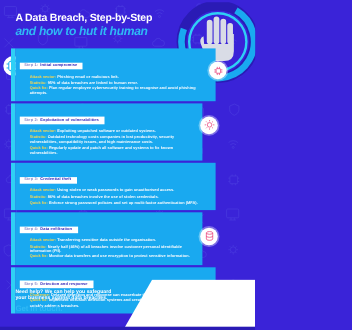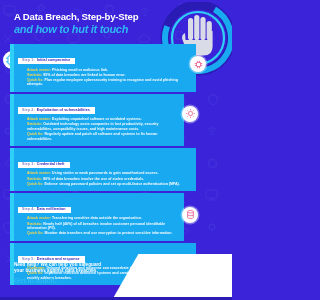--- a/index.html
+++ b/index.html
@@ -211,21 +211,21 @@
     <use href="#ic-monitor" x="37" y="250"></use>
     <use href="#ic-gearp" x="71" y="254"></use>
     <use href="#ic-shieldp" x="105" y="250"></use>
     <use href="#ic-wifip" x="139" y="254"></use>
     <use href="#ic-chipp" x="175" y="250"></use>
     <use href="#ic-lockp" x="207" y="254"></use>
   </svg>
 
   <div class="header">
     <div class="title">A Data Breach, Step-by-Step</div>
-    <div class="subtitle">and how to hut it touch</div>
+    <div class="subtitle">and how to hut it human</div>
 
     <svg class="emblem" viewBox="0 0 82 78">
       <circle cx="46" cy="36" r="33" fill="none" stroke="#2A1BB5" stroke-width="9"></circle>
       <circle cx="46" cy="36" r="33" fill="none" stroke="#19A9F0" stroke-width="6" stroke-dasharray="150 90" transform="rotate(-60 46 36)"></circle>
       <circle cx="46" cy="36" r="26" fill="none" stroke="#2FD0F5" stroke-width="2.2"></circle>
       <g fill="#D9DCE6">
         <rect x="36" y="16" width="5.2" height="22" rx="2.6"></rect>
         <rect x="42.2" y="13" width="5.2" height="25" rx="2.6"></rect>
         <rect x="48.4" y="15" width="5.2" height="23" rx="2.6"></rect>
         <rect x="54.6" y="19" width="5.2" height="19" rx="2.6"></rect>

